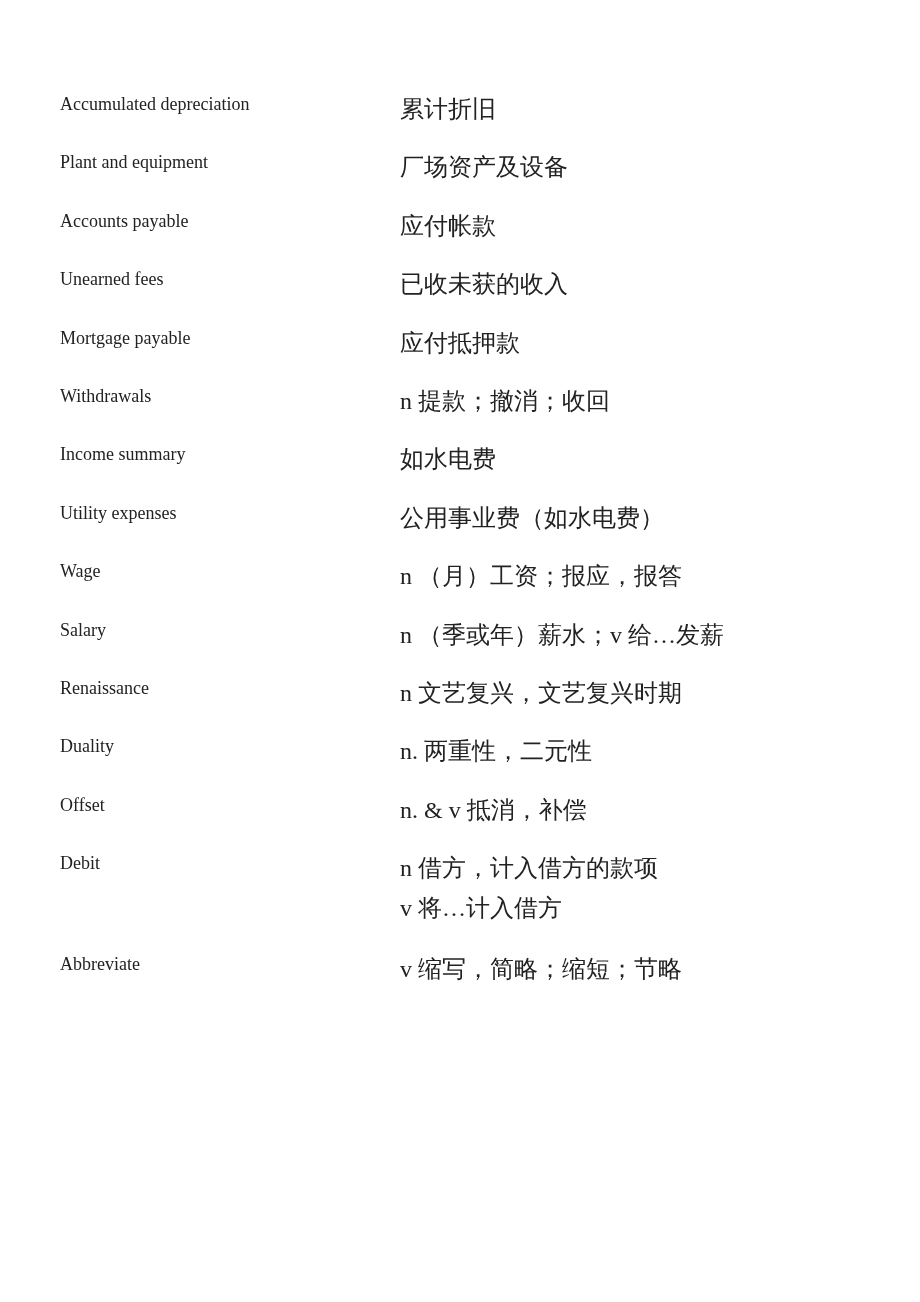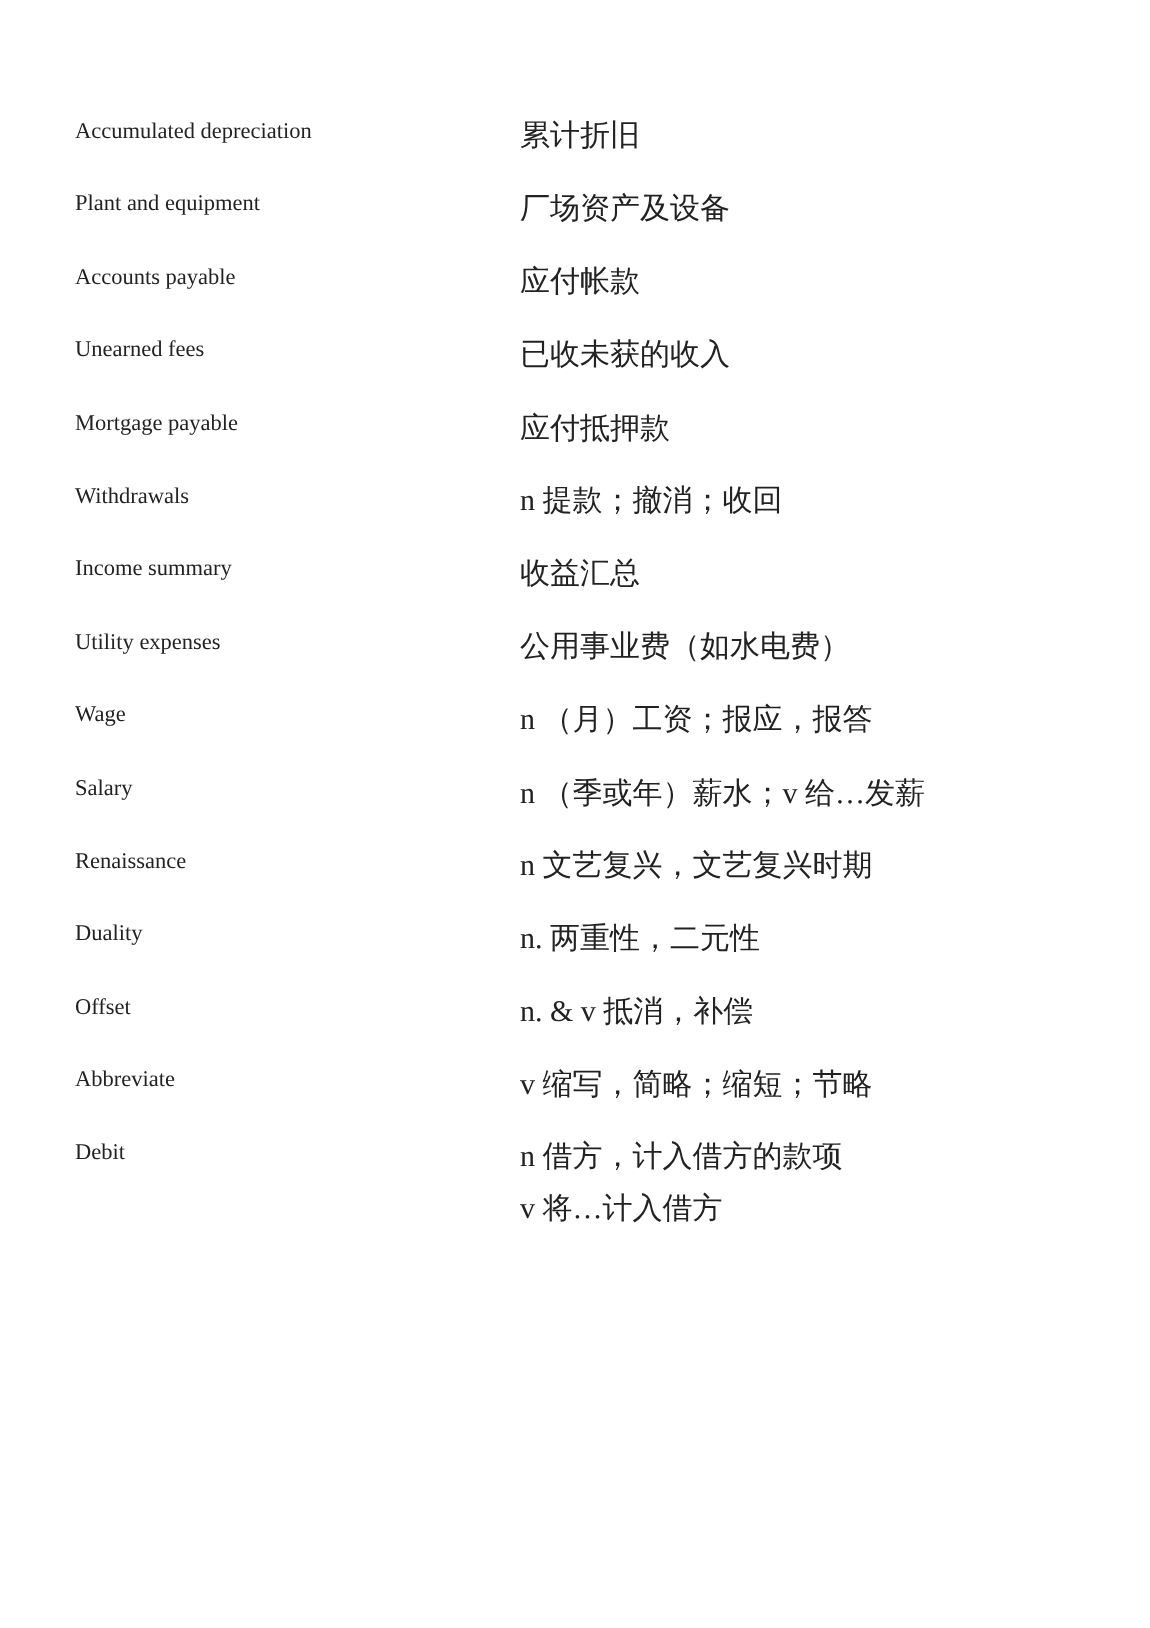--- a/index.html
+++ b/index.html
@@ -19,21 +19,20 @@
     .vocab-list {
       display: flex;
       flex-direction: column;
       gap: 0;
     }
     .vocab-item {
       display: flex;
       flex-direction: row;
       align-items: flex-start;
       padding: 10px 0;
-      gap: 16px;
     }
     .vocab-term {
       width: 340px;
       min-width: 340px;
       font-size: 18px;
       color: #222;
       padding-right: 20px;
       line-height: 1.6;
     }
     .vocab-def {
@@ -70,21 +69,21 @@
     <div class="vocab-item">
       <div class="vocab-term">Mortgage payable</div>
       <div class="vocab-def">应付抵押款</div>
     </div>
     <div class="vocab-item">
       <div class="vocab-term">Withdrawals</div>
       <div class="vocab-def">n  提款；撤消；收回</div>
     </div>
     <div class="vocab-item">
       <div class="vocab-term">Income summary</div>
-      <div class="vocab-def">收益汇总</div>
+      <div class="vocab-def">如水电费</div>
     </div>
     <div class="vocab-item">
       <div class="vocab-term">Utility expenses</div>
       <div class="vocab-def">公用事业费（如水电费）</div>
     </div>
     <div class="vocab-item">
       <div class="vocab-term">Wage</div>
       <div class="vocab-def">n  （月）工资；报应，报答</div>
     </div>
     <div class="vocab-item">
@@ -97,23 +96,23 @@
     </div>
     <div class="vocab-item">
       <div class="vocab-term">Duality</div>
       <div class="vocab-def">n. 两重性，二元性</div>
     </div>
     <div class="vocab-item">
       <div class="vocab-term">Offset</div>
       <div class="vocab-def">n. &amp; v 抵消，补偿</div>
     </div>
     <div class="vocab-item">
-      <div class="vocab-term">Abbreviate</div>
-      <div class="vocab-def">v 缩写，简略；缩短；节略</div>
-    </div>
-    <div class="vocab-item">
       <div class="vocab-term">Debit</div>
       <div class="vocab-def">
         <span class="def-line">n  借方，计入借方的款项</span>
         <span class="def-line">v 将…计入借方</span>
       </div>
     </div>
+    <div class="vocab-item">
+      <div class="vocab-term">Abbreviate</div>
+      <div class="vocab-def">v 缩写，简略；缩短；节略</div>
+    </div>
   </div>
 
 </body></html>

